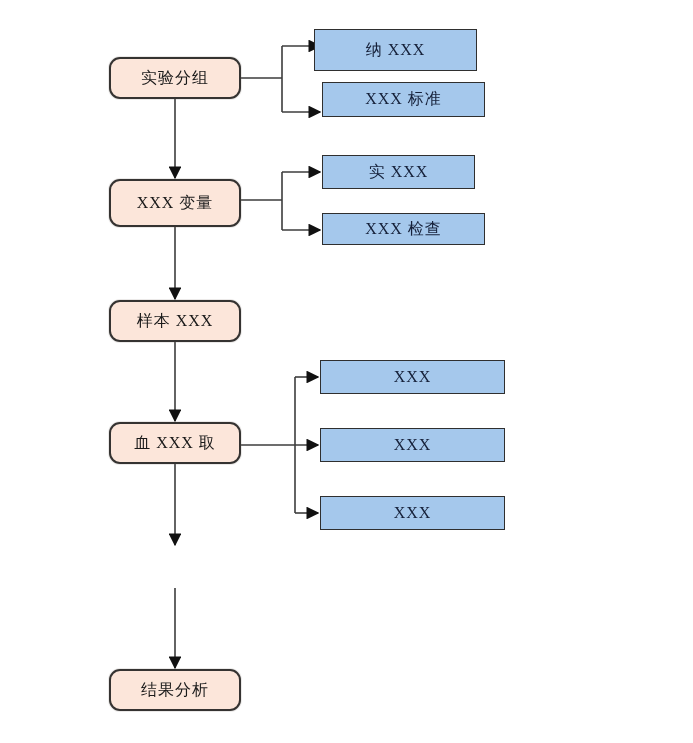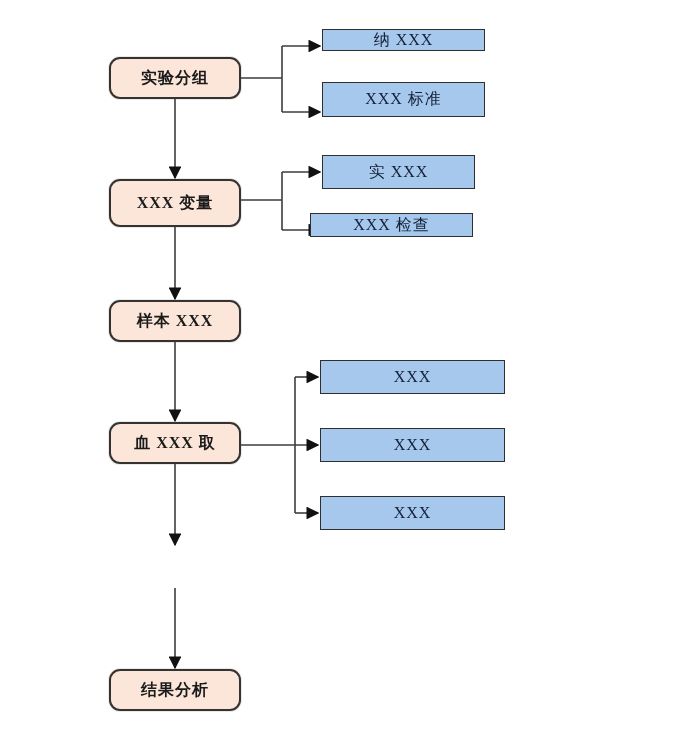--- a/index.html
+++ b/index.html
@@ -32,21 +32,20 @@
     font-size: 16px;
     letter-spacing: 1px;
     white-space: nowrap;
     color: var(--text, #1a1a1a);
   }
   .main-node {
     background: var(--main-node-fill, #fce6da);
     border: 2px solid var(--main-node-border, #353331);
     border-radius: 11px;
     box-shadow: 0 0 0 1px rgba(120,110,100,0.15);
-    font-weight: bold;
   }
   .branch-node {
     background: var(--branch-node-fill, #a5c8ec);
     border: 1.5px solid var(--branch-node-border, #2f2f2f);
     color: var(--branch-text, #16213a);
   }
 </style>
 </head>
 <body>
 
@@ -80,23 +79,23 @@
       <path d="M295,513 L318,513" marker-end="url(#arrow)"></path>
     </g>
   </svg>
 
   <div class="node main-node" style="left:109px;top:57px;width:132px;height:42px">实验分组</div>
   <div class="node main-node" style="left:109px;top:179px;width:132px;height:48px">XXX 变量</div>
   <div class="node main-node" style="left:109px;top:300px;width:132px;height:42px">样本 XXX</div>
   <div class="node main-node" style="left:109px;top:422px;width:132px;height:42px">血 XXX 取</div>
   <div class="node main-node" style="left:109px;top:669px;width:132px;height:42px">结果分析</div>
 
-  <div class="node branch-node" style="left:322px;top:29px;width:163px;height:22px">纳 XXX</div>
+  <div class="node branch-node" style="left:314px;top:29px;width:163px;height:42px">纳 XXX</div>
   <div class="node branch-node" style="left:322px;top:82px;width:163px;height:35px">XXX 标准</div>
 
   <div class="node branch-node" style="left:322px;top:155px;width:153px;height:34px">实 XXX</div>
-  <div class="node branch-node" style="left:310px;top:213px;width:163px;height:24px">XXX 检查</div>
+  <div class="node branch-node" style="left:322px;top:213px;width:163px;height:32px">XXX 检查</div>
 
   <div class="node branch-node" style="left:320px;top:360px;width:185px;height:34px">XXX</div>
   <div class="node branch-node" style="left:320px;top:428px;width:185px;height:34px">XXX</div>
   <div class="node branch-node" style="left:320px;top:496px;width:185px;height:34px">XXX</div>
 
 </div>
 
 </body></html>

